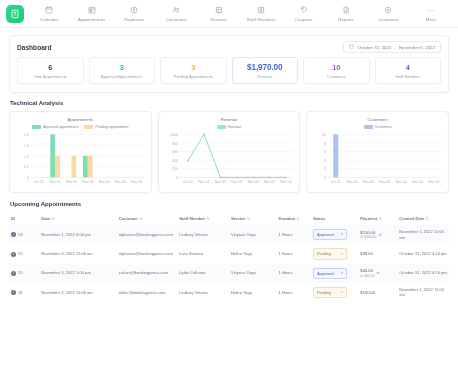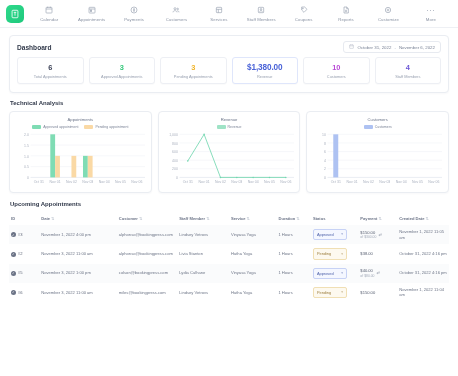--- a/index.html
+++ b/index.html
@@ -311,21 +311,21 @@
         </div>
         <div class="stat">
           <div class="val" style="color: rgb(52, 199, 123);">3</div>
           <div class="lbl">Approved Appointments</div>
         </div>
         <div class="stat">
           <div class="val" style="color: rgb(240, 180, 41);">3</div>
           <div class="lbl">Pending Appointments</div>
         </div>
         <div class="stat revenue">
-          <div class="val" style="color: rgb(74, 99, 216);">$1,380.00</div>
+          <div class="val" style="color: rgb(74, 99, 216);">$1,970.00</div>
           <div class="lbl">Revenue</div>
         </div>
         <div class="stat">
           <div class="val" style="color: rgb(185, 75, 214);">10</div>
           <div class="lbl">Customers</div>
         </div>
         <div class="stat">
           <div class="val" style="color: rgb(107, 86, 214);">4</div>
           <div class="lbl">Staff Members</div>
         </div>

